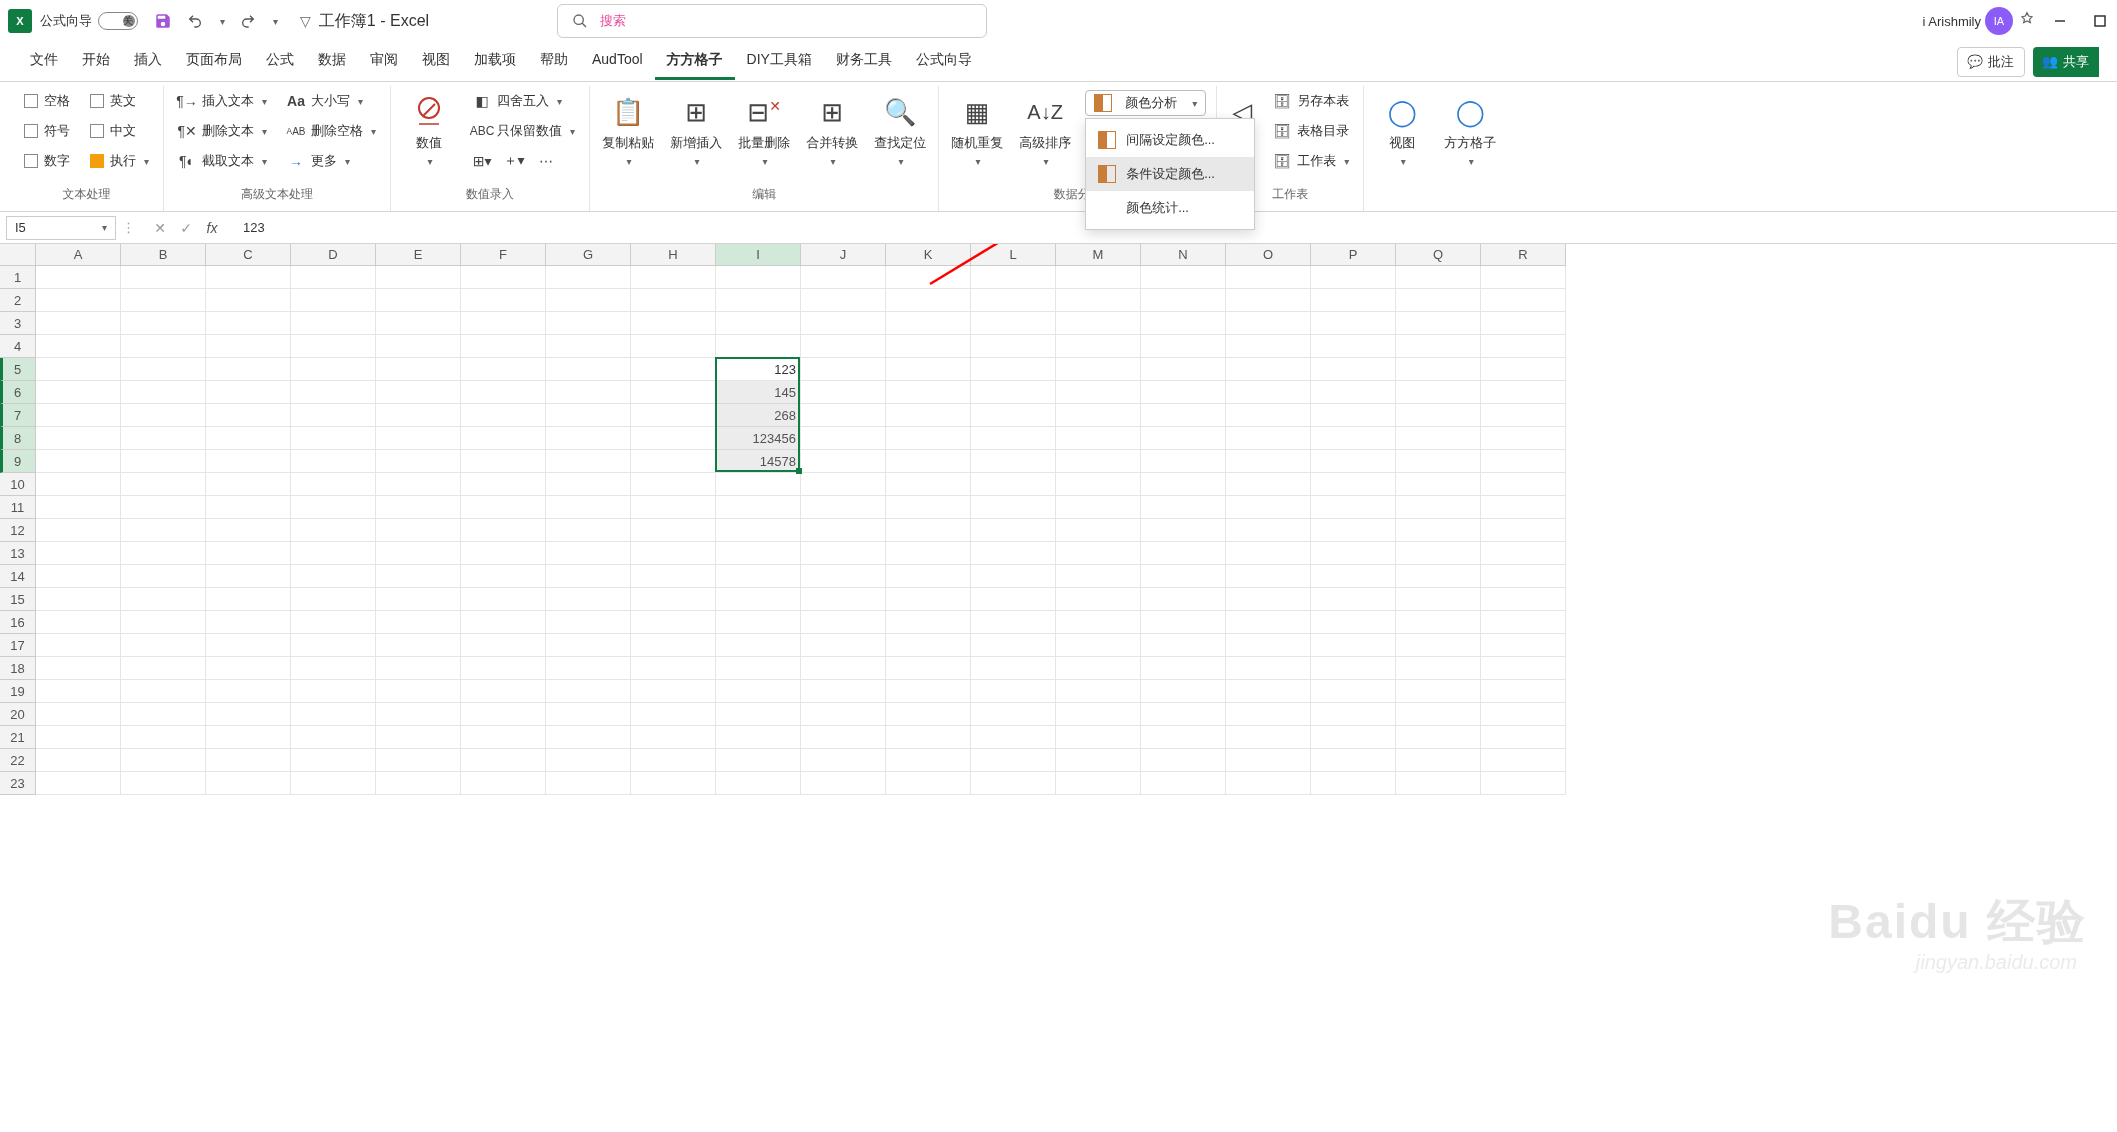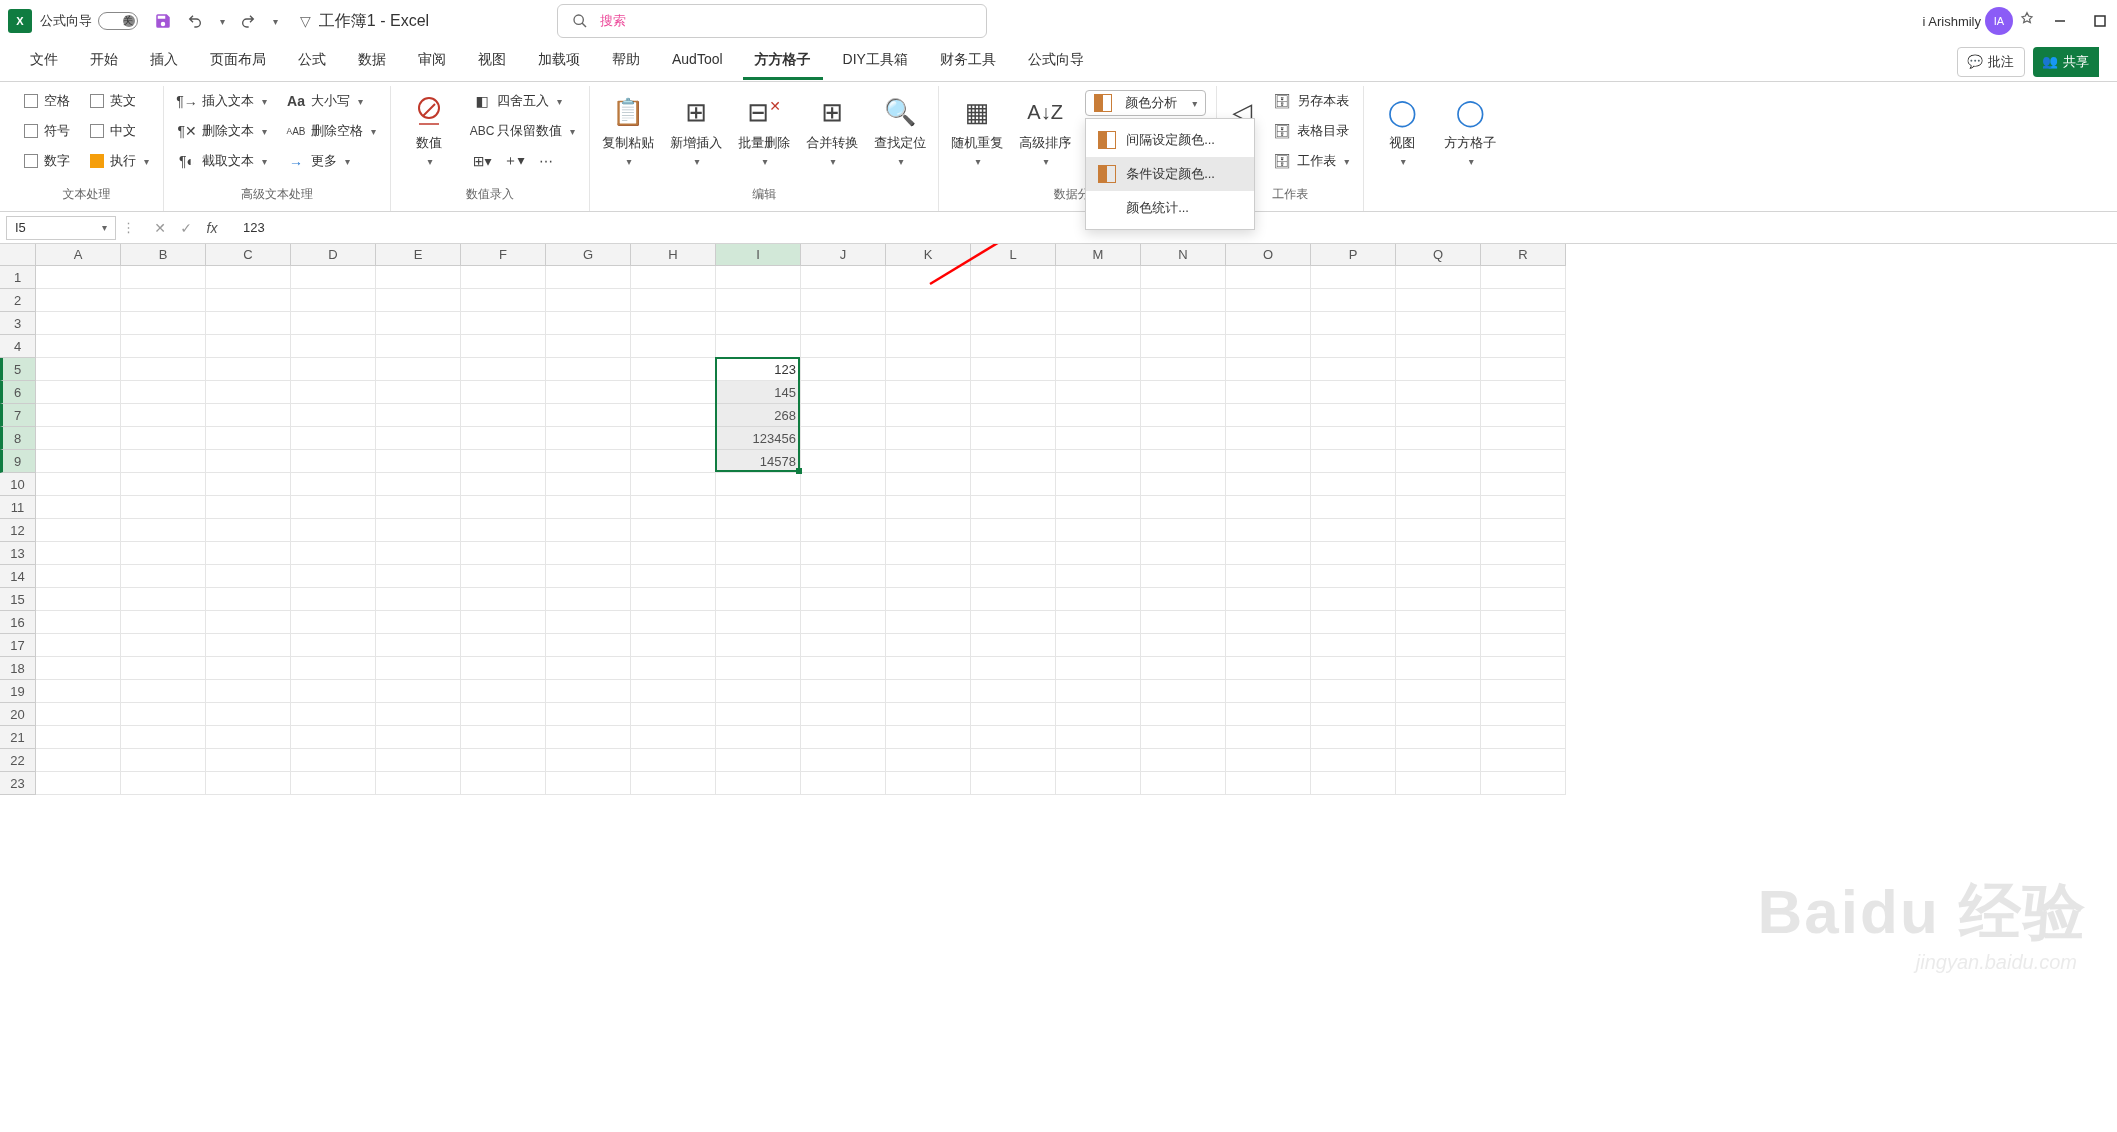--- a/index.html
+++ b/index.html
@@ -72,21 +72,21 @@
     .cell-row { display: flex; }
     .cell { width: 85px; height: 23px; border-right: 1px solid #e5e5e5; border-bottom: 1px solid #e5e5e5; font-size: 13px; display: flex; align-items: center; justify-content: flex-end; padding: 0 4px; }
     .selection-box { position: absolute; border: 2px solid #107c41; pointer-events: none; }
     .sel-handle { width: 6px; height: 6px; background: #107c41; position: absolute; bottom: -4px; right: -4px; }
     .sel-fill { position: absolute; background: rgba(180,180,180,0.25); pointer-events: none; }
 
     
     .red-arrow { position: absolute; z-index: 50; pointer-events: none; }
 
     
-    .watermark { position: absolute; right: 30px; bottom: 60px; opacity: 0.25; font-size: 62px; font-weight: bold; color: #999; font-family: Arial; letter-spacing: 2px; pointer-events:none; }
+    .watermark { position: absolute; right: 30px; bottom: 60px; opacity: 0.25; font-size: 48px; font-weight: bold; color: #999; font-family: Arial; letter-spacing: 2px; pointer-events:none; }
     .watermark-sub { position: absolute; right: 40px; bottom: 40px; opacity: 0.2; font-size: 20px; color: #999; font-style: italic; pointer-events:none;}
     
     svg { display: block; }
   </style>
 </head>
 <body>
 
 <div class="title-bar">
   <div class="app-icon">X</div>
   <div class="autosave">
@@ -143,21 +143,21 @@
           <svg width="14" height="14" viewBox="0 0 14 14">
             <rect x="2" y="2" width="10" height="10" fill="none" stroke="#333" stroke-width="1.5"></rect>
           </svg>
         </span>
     </div>
   </div>
 </div>
 
 <div class="ribbon-tabs">
 
-  <div id="tabs-container" style="display:flex;gap:8px;">
+  <div id="tabs-container" style="display:flex;gap:0;">
       <div class="ribbon-tab">文件</div>
       <div class="ribbon-tab">开始</div>
       <div class="ribbon-tab">插入</div>
       <div class="ribbon-tab">页面布局</div>
       <div class="ribbon-tab">公式</div>
       <div class="ribbon-tab">数据</div>
       <div class="ribbon-tab">审阅</div>
       <div class="ribbon-tab">视图</div>
       <div class="ribbon-tab">加载项</div>
       <div class="ribbon-tab">帮助</div>

